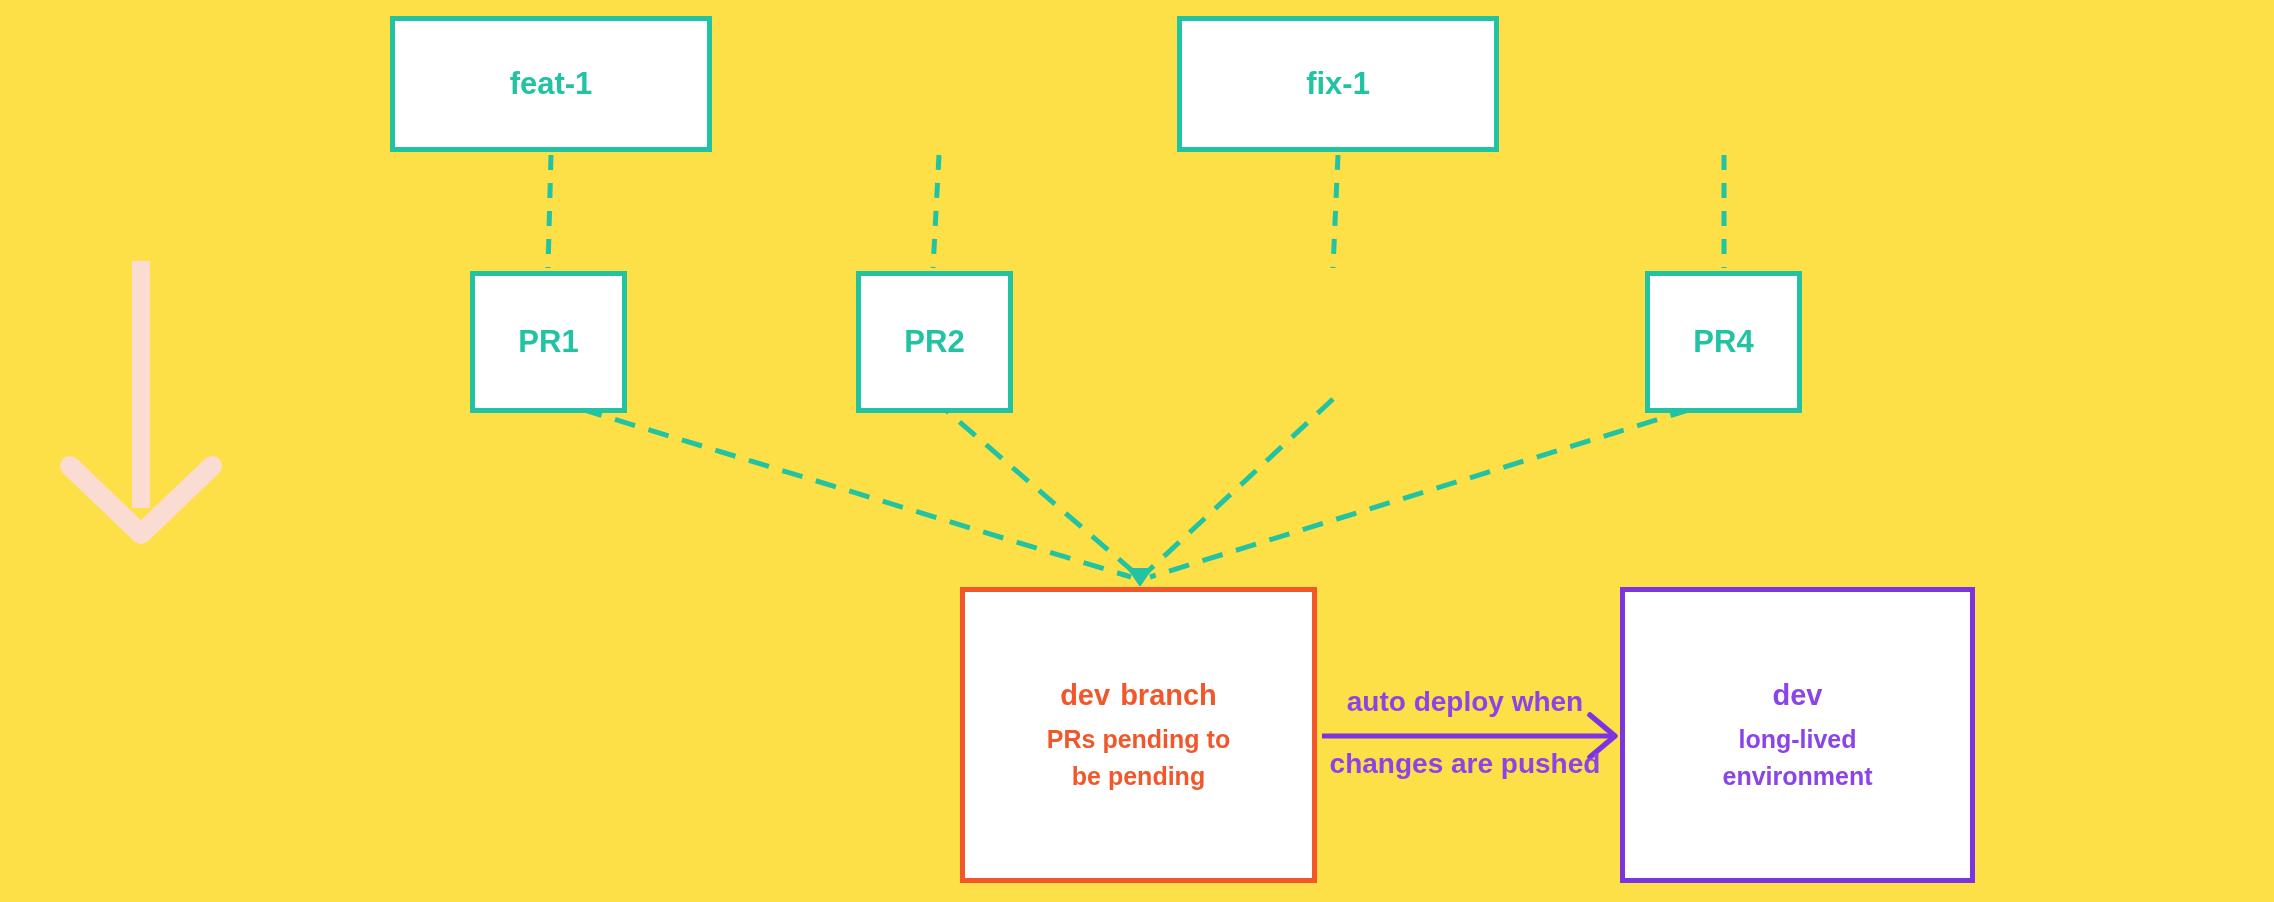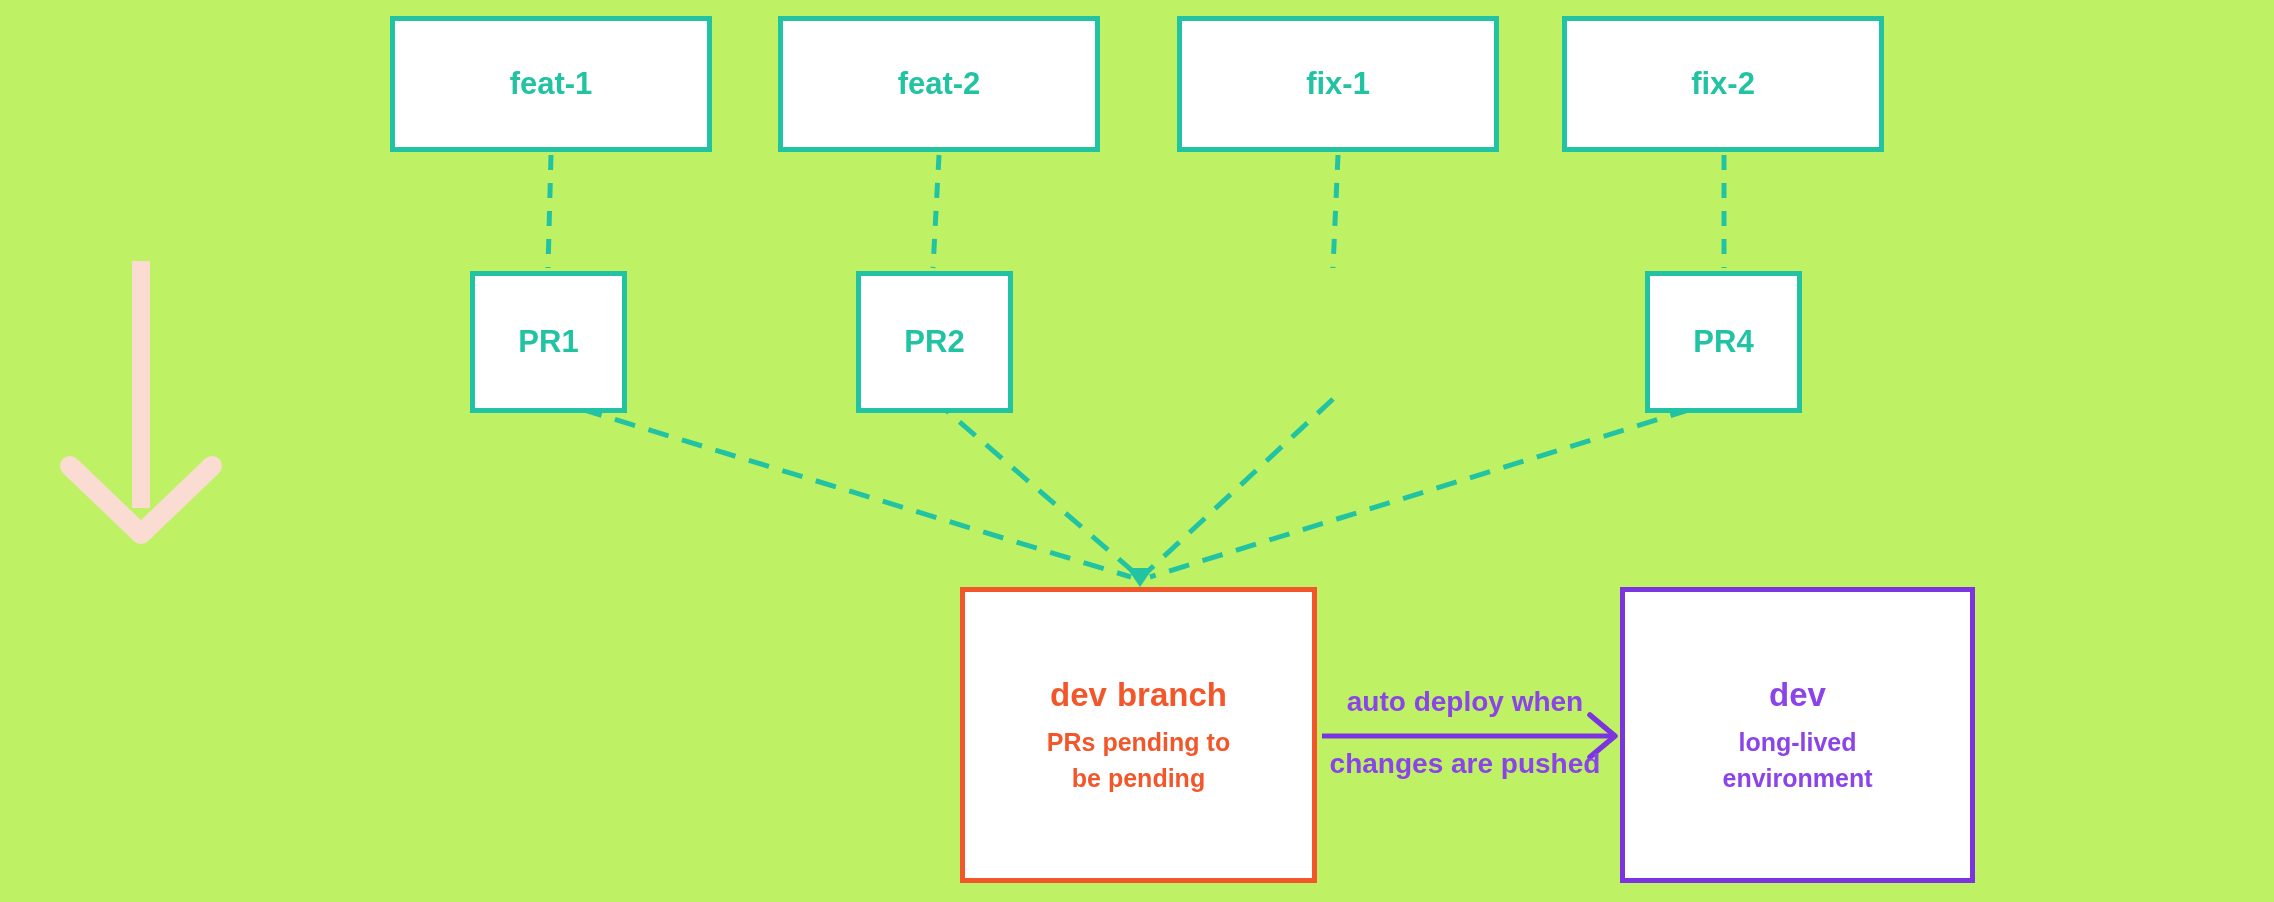--- a/index.html
+++ b/index.html
@@ -12,21 +12,21 @@
   html, body {
     margin: 0;
     padding: 0;
     background: #ffffff;
     font-family: "Liberation Sans", sans-serif;
   }
   .stage {
     position: relative;
     width: 2274px;
     height: 902px;
-    background: #bef264;
+    background: #fde047;
     overflow: hidden;
   }
   .connector-layer {
     position: absolute;
     left: 0; top: 0;
     width: 2274px;
     height: 902px;
     pointer-events: none;
   }
   .box {
@@ -70,21 +70,21 @@
     top: 587px;
     width: 355px;
     height: 296px;
     border: 5px solid var(--purple);
     color: var(--purple-text);
   }
   .title-line {
     display: flex;
     gap: 10px;
     justify-content: center;
-    font-size: 33px;
+    font-size: 29px;
     font-weight: 700;
     line-height: 1.35;
     margin-bottom: 6px;
   }
   .title-emphasis { font-weight: 700; }
   .subtitle-line {
     font-size: 25px;
     font-weight: 700;
     line-height: 1.45;
   }
@@ -130,28 +130,22 @@
 
     <g>
       <line x1="1322" y1="736" x2="1612" y2="736" stroke="var(--purple)" stroke-width="5"></line>
       <polyline points="1590,715 1615,736 1590,757" fill="none" stroke="var(--purple)" stroke-width="5.5" stroke-linecap="round" stroke-linejoin="round"></polyline>
     </g>
   </svg>
 
   <div class="box branch-box" style="left:390px">
     <span>feat-1</span>
   </div>
-  <div class="box branch-box" style="left:778px">
-    <span>feat-2</span>
-  </div>
   <div class="box branch-box" style="left:1177px">
     <span>fix-1</span>
-  </div>
-  <div class="box branch-box" style="left:1562px">
-    <span>fix-2</span>
   </div>
 
   <div class="box pr-box" style="left:470px">
     <span>PR1</span>
   </div>
   <div class="box pr-box" style="left:856px">
     <span>PR2</span>
   </div>
   <div class="box pr-box" style="left:1645px">
     <span>PR4</span>

